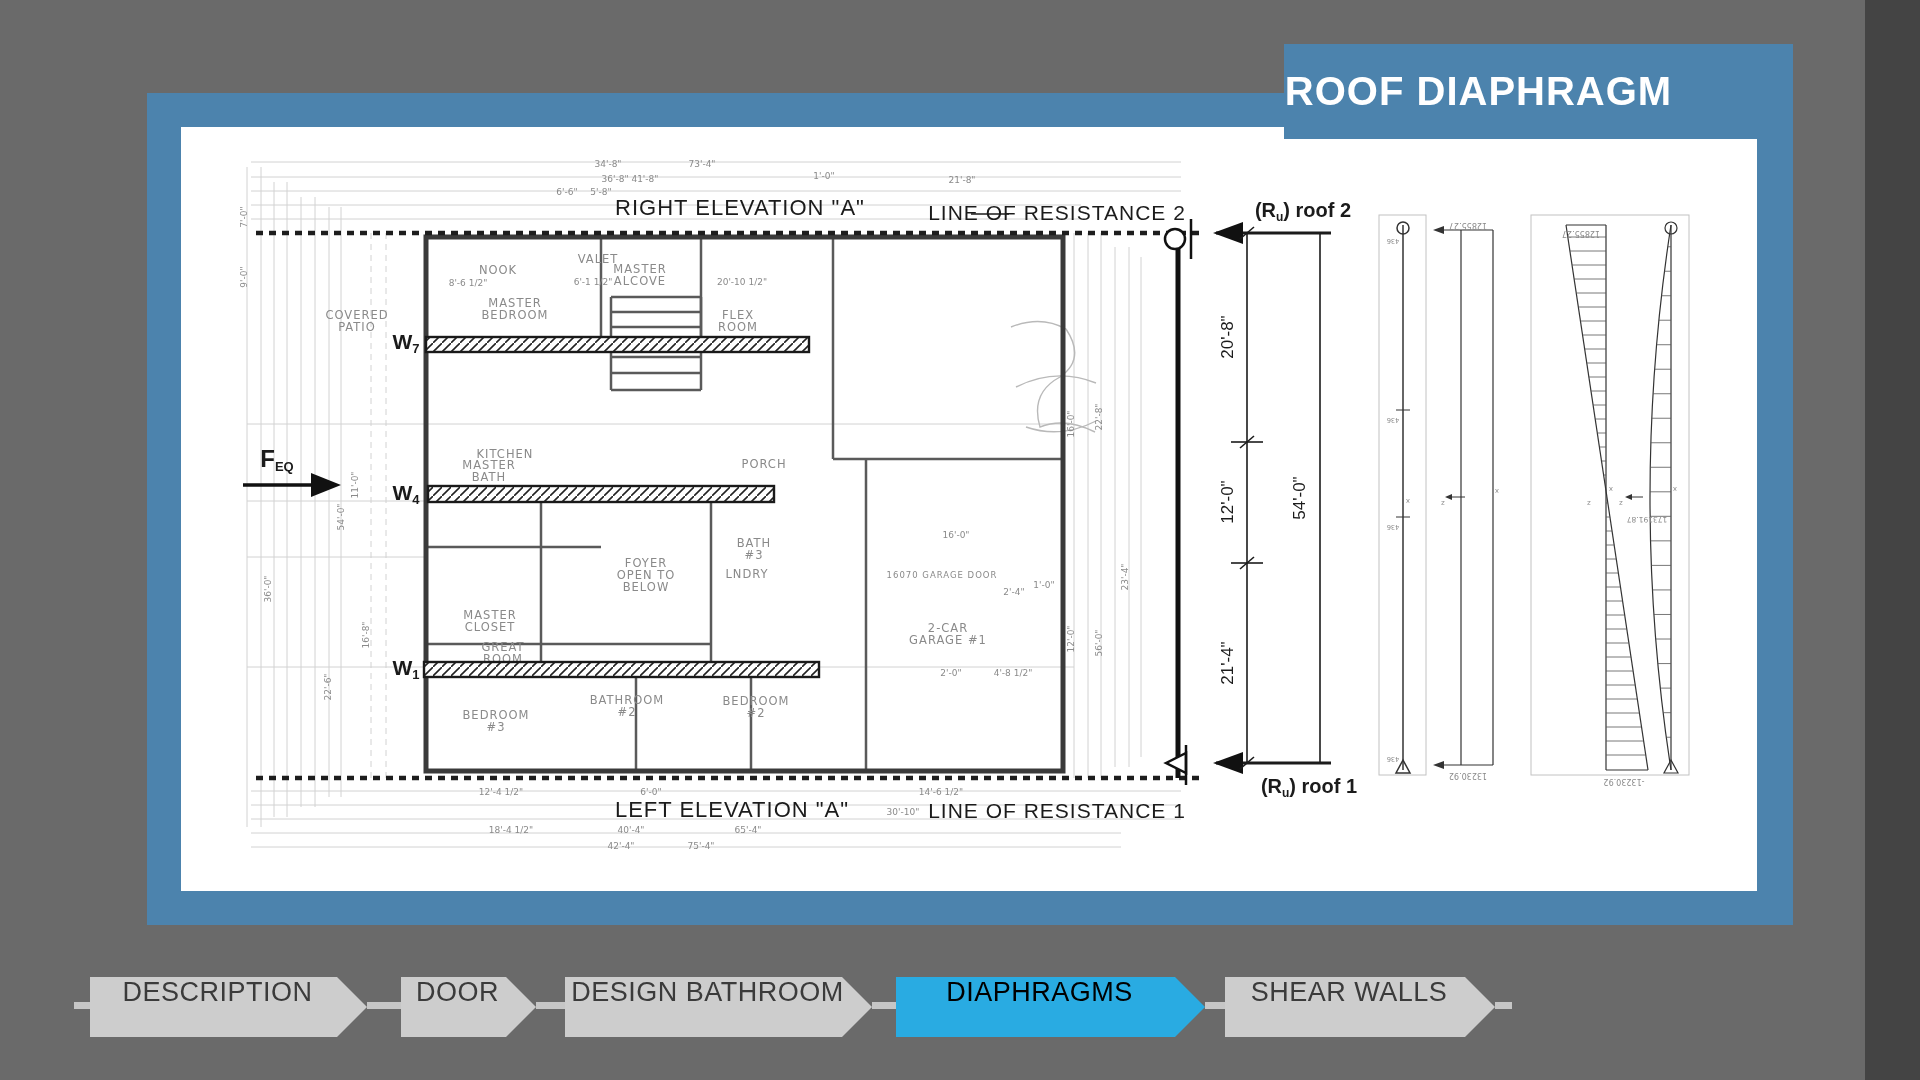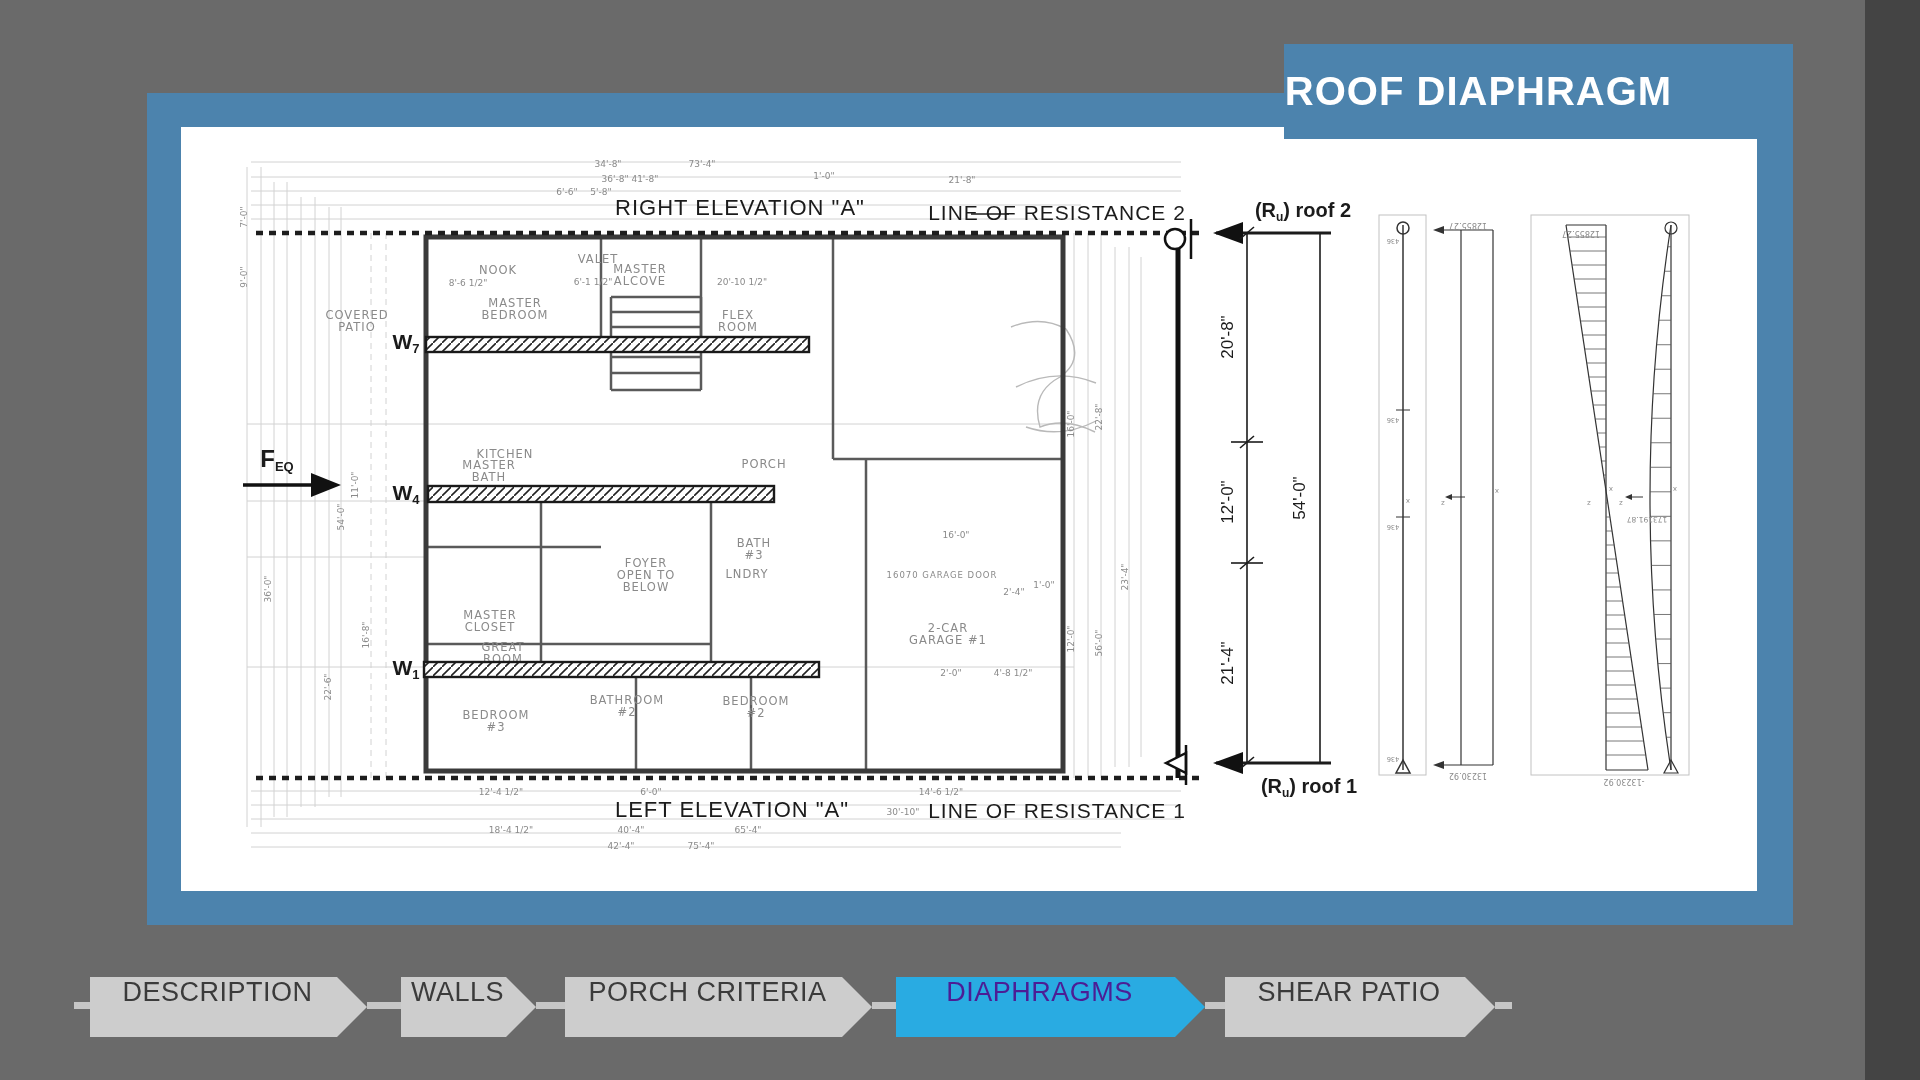--- a/index.html
+++ b/index.html
@@ -10,21 +10,21 @@
   .title-bar span{color:#fff;font-size:40px;font-weight:bold;letter-spacing:1px;white-space:nowrap;}
   .panel{position:absolute;left:147px;top:93px;width:1646px;height:832px;background:#4c83ad;z-index:1;}
   .panel-inner{position:absolute;left:34px;top:34px;width:1576px;height:764px;background:#ffffff;}
   .plan-svg{position:absolute;left:0;top:0;}
   .nav{position:absolute;left:0;top:977px;width:1920px;height:60px;z-index:6;}
   .chev{position:absolute;top:0;height:60px;background:#cdcdcd;display:flex;
         justify-content:center;box-sizing:border-box;padding-right:22px;
         clip-path:polygon(0 0,calc(100% - 30px) 0,100% 50%,calc(100% - 30px) 100%,0 100%);}
   .chev span{font-size:27px;color:#3b3b3b;letter-spacing:.5px;white-space:nowrap;}
   .chev.active{background:#29abe2;}
-  .chev.active span{color:#4c1d95;}
+  .chev.active span{color:#000000;}
   .conn{position:absolute;top:25px;height:7px;background:#c6c6c6;}
   
   .ov{font-family:"Liberation Sans",sans-serif;fill:#1b1b1b;}
   .scan{font-family:"DejaVu Sans",sans-serif;fill:#8a8a8a;}
 </style>
 </head>
 <body>
 
 <div class="stage">
 
@@ -365,25 +365,25 @@
       <div class="conn" style="left: 74px; width: 16px;"></div>
       <div class="conn" style="left: 367px; width: 34px;"></div>
       <div class="conn" style="left: 536px; width: 29px;"></div>
       <div class="conn" style="left: 872px; width: 24px;"></div>
       <div class="conn" style="left: 1205px; width: 20px;"></div>
       <div class="conn" style="left: 1495px; width: 17px;"></div>
       <div class="chev" style="left: 90px; width: 277px;">
         <span>DESCRIPTION</span>
       </div>
       <div class="chev" style="left: 401px; width: 135px;">
-        <span>WALLS</span>
+        <span>DOOR</span>
       </div>
       <div class="chev" style="left: 565px; width: 307px;">
-        <span>PORCH CRITERIA</span>
+        <span>DESIGN BATHROOM</span>
       </div>
       <div class="chev active" style="left: 896px; width: 309px;">
         <span>DIAPHRAGMS</span>
       </div>
       <div class="chev" style="left: 1225px; width: 270px;">
-        <span>SHEAR PATIO</span>
+        <span>SHEAR WALLS</span>
       </div>
     </div>
 </div>
 
 </body></html>

